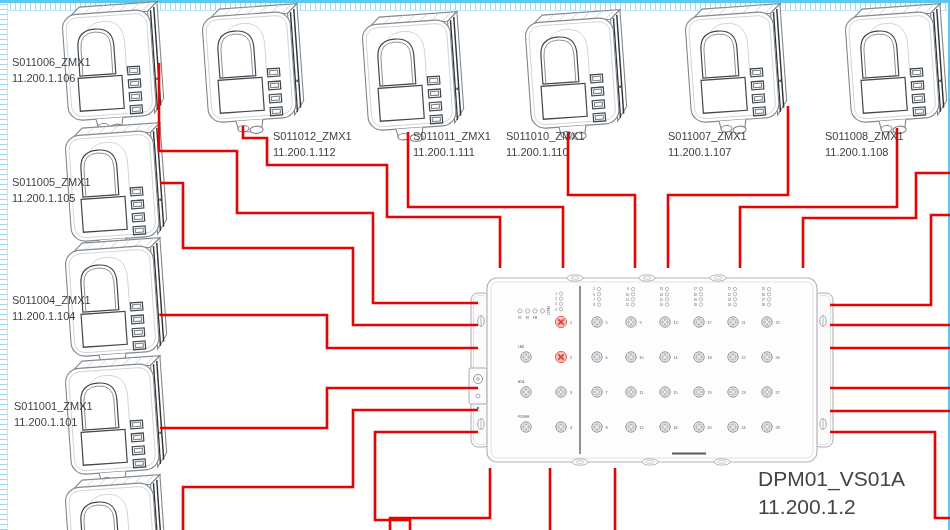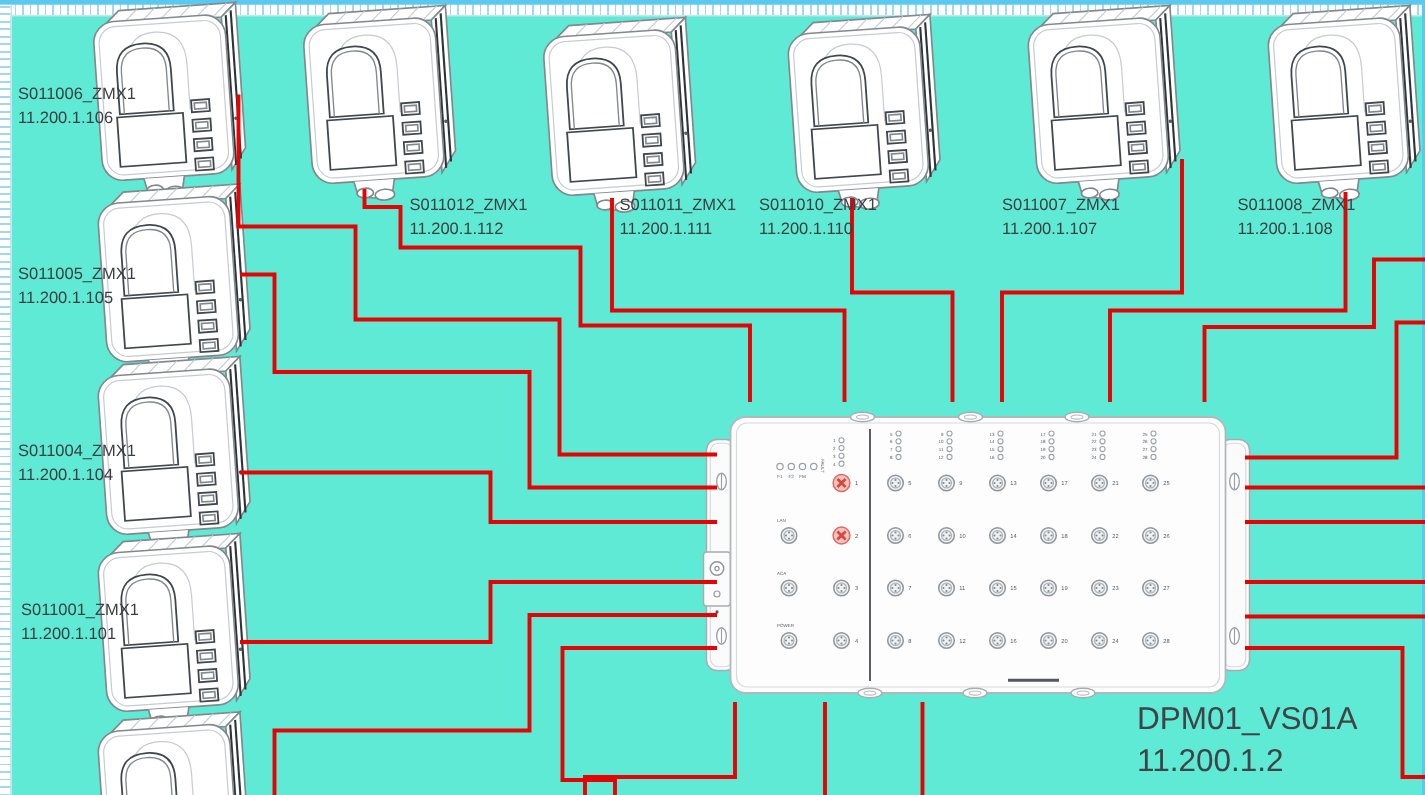--- a/index.html
+++ b/index.html
@@ -1,16 +1,16 @@
 <!DOCTYPE html>
 <html><head>
 <meta charset="utf-8">
 <style>
   html,body{margin:0;padding:0;background:#e8e8e8;}
-  #stage{position:relative;width:950px;height:530px;overflow:hidden;background:#5eead4;
+  #stage{position:relative;width:950px;height:530px;overflow:hidden;background:#ffffff;
          font-family:"Liberation Sans",sans-serif;}
   .top-bar{position:absolute;top:0;left:0;width:100%;height:3px;background:#5bc8f0;}
   .right-edge{position:absolute;top:0;right:0;width:2px;height:100%;background:#5bc8f0;}
   .top-ruler{position:absolute;top:3px;left:0;width:100%;height:7px;
     background:repeating-linear-gradient(90deg,#a5d7ec 0 1px,#ffffff 1px 5px);
     border-bottom:1px solid #c2e6f5;}
   .left-ruler{position:absolute;top:3px;left:0;width:7px;height:527px;
     background:repeating-linear-gradient(0deg,#a5d7ec 0 1px,#ffffff 1px 5px);
     border-right:1px solid #c2e6f5;}
   svg{position:absolute;top:0;left:0;}

